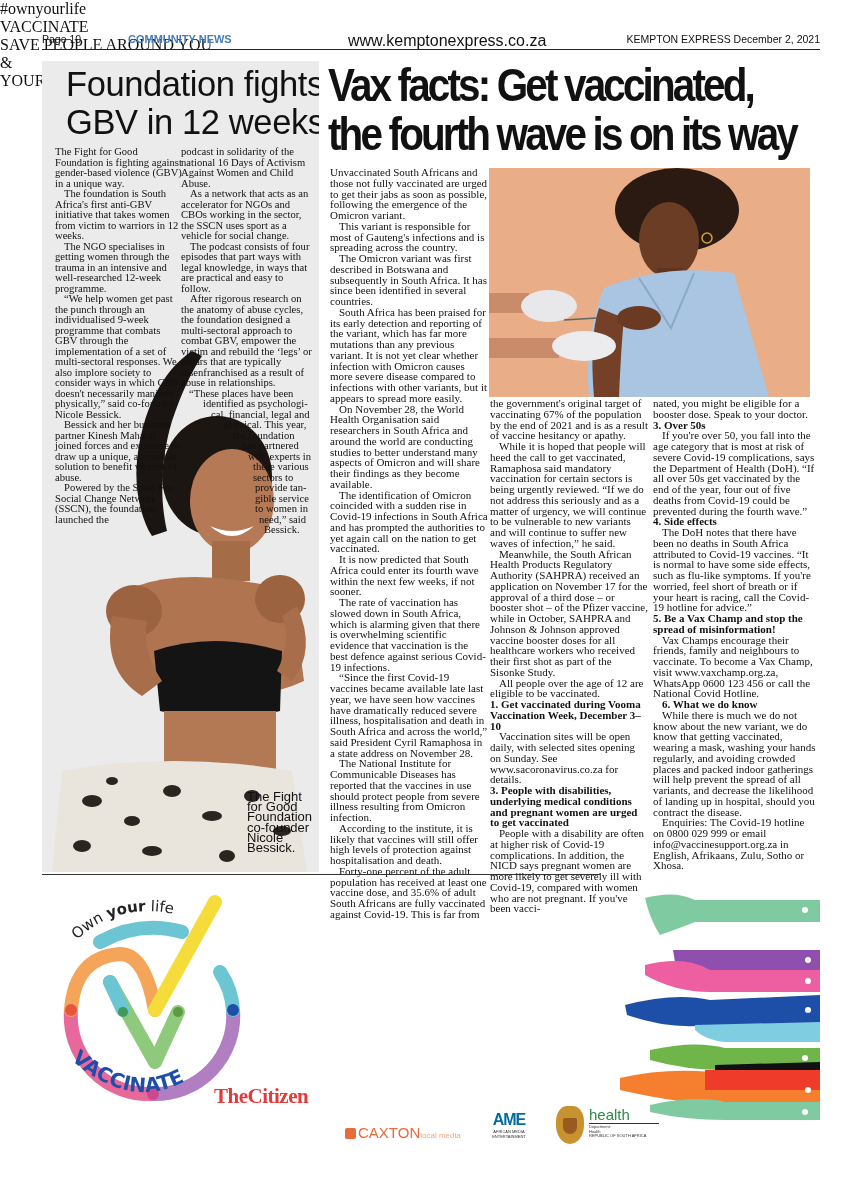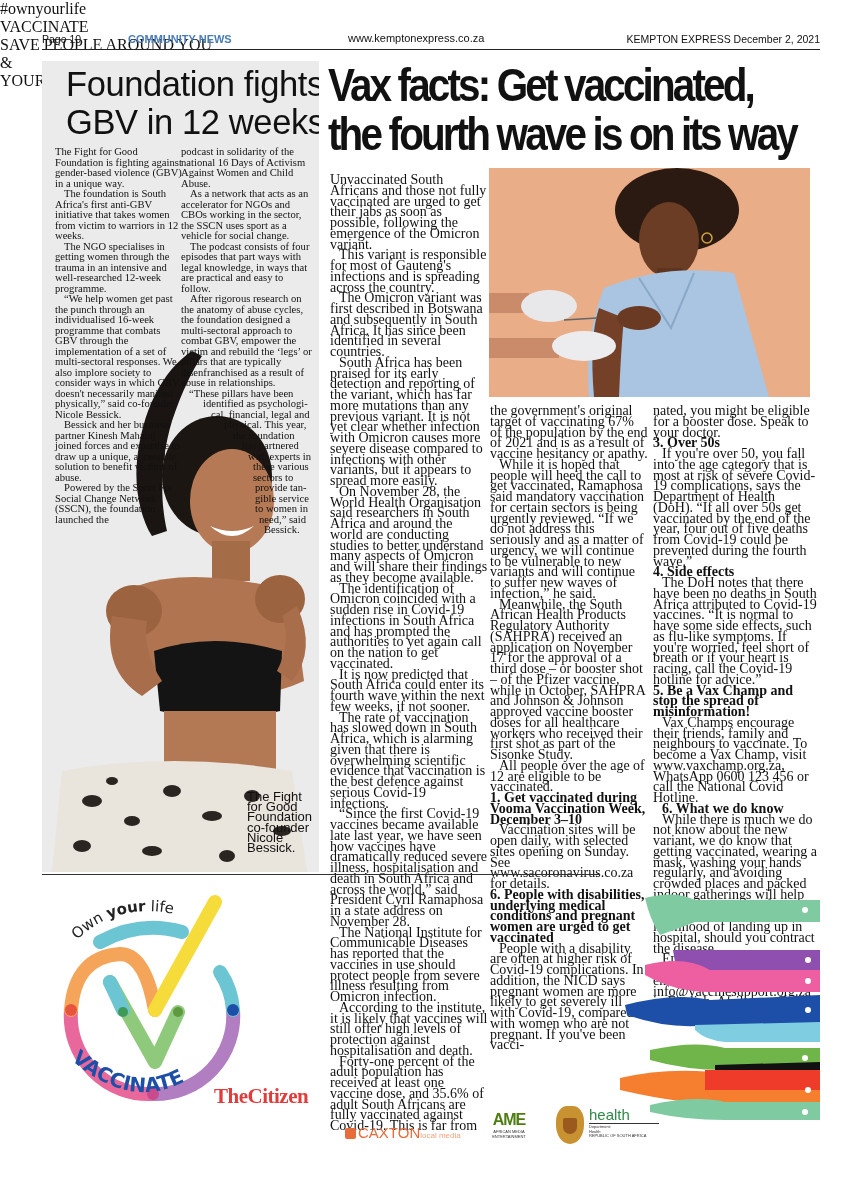--- a/index.html
+++ b/index.html
@@ -4,60 +4,60 @@
 <style>
   * { box-sizing: border-box; margin: 0; padding: 0; }
   html, body { width: 842px; height: 1191px; background: #fff; overflow: hidden; }
   body { position: relative; font-family: "Liberation Serif", serif; color: #111; }
 
   
   .hdr { position: absolute; top: 33px; left: 42px; width: 778px; height: 16px; font-family: "Liberation Sans", sans-serif; font-size: 10.5px; }
   .hdr span { position: absolute; top: 0; }
   .hdr .pg { left: 0; }
   .hdr .sec { left: 86px; color: #4a7cb8; font-weight: bold; font-size: 11px; }
-  .hdr .url { left: 306px; font-size: 11px; top: -1px; text-align: center; }
+  .hdr .url { left: 306px; font-size: 16px; top: -1px; text-align: center; }
   .hdr .pub { right: 0; }
   .hdr-rule { position: absolute; top: 49px; left: 42px; width: 778px; height: 1px; background: #222; }
 
   
   .gbv { position: absolute; top: 61px; left: 42px; width: 277px; height: 811px; background: #ebebeb; overflow: hidden; }
   .gbv h1 { position: absolute; left: 8px; top: 4px; width: 270px; font-family: "Liberation Sans", sans-serif; font-weight: normal; font-size: 34.5px; line-height: 38px; letter-spacing: -0.4px; margin-left: 16px; }
   .gbv .col { position: absolute; font-size: 10.6px; line-height: 10.5px; }
   .gbv .col p { text-indent: 9px; }
   .gbv .col p.first { text-indent: 0; }
   .gbv .c1 { left: 13px; top: 86px; width: 128px; }
   .gbv .c2 { left: 139px; top: 86px; width: 132px; }
   .gbv .c2 .shaped { display: block; }
   .photo-woman { position: absolute; left: 0; top: 290px; width: 277px; height: 521px; }
   .caption { position: absolute; left: 205px; top: 731px; width: 68px; font-family: "Liberation Sans", sans-serif; font-size: 13px; line-height: 10.2px; }
 
   
   .vax-head { position: absolute; left: 328px; top: 60px; width: 492px; font-family: "Liberation Sans", sans-serif; font-weight: bold; font-size: 47px; line-height: 50px; letter-spacing: -3.3px; transform: scaleX(0.86); transform-origin: left top; white-space: nowrap; }
   .vax-head div { height: 49px; }
 
-  .vcol { position: absolute; font-size: 14px; line-height: 10.75px; margin-top: 8px; }
+  .vcol { position: absolute; font-size: 11px; line-height: 10.75px; }
   .vcol p { text-indent: 9px; }
   .vcol p.first { text-indent: 0; }
   .vcol p.hd { text-indent: 0; font-weight: bold; }
   .vcol p.hd.ind { text-indent: 9px; }
   .vc1 { left: 330px; top: 167px; width: 158px; }
   .vc2 { left: 490px; top: 398px; width: 158px; }
   .vc3 { left: 653px; top: 398px; width: 165px; }
 
   .vax-photo { position: absolute; left: 489px; top: 168px; width: 321px; height: 229px; overflow: hidden; }
 
   
   .ad-rule { position: absolute; top: 874px; left: 42px; width: 558px; height: 1px; background: #333; }
 
   .logo-citizen { position: absolute; left: 214px; top: 1084px; font-family: "Liberation Serif", serif; font-weight: bold; font-size: 21px; color: #e23b3b; letter-spacing: -0.5px; }
   .logo-caxton { position: absolute; left: 345px; top: 1124px; font-family: "Liberation Sans", sans-serif; font-size: 15px; color: #e86b3a; }
   .logo-caxton .sm { font-size: 8px; color: #f3a27c; }
   .logo-caxton .box { display: inline-block; width: 11px; height: 11px; background: #e86b3a; border-radius: 2px; margin-right: 2px; vertical-align: -1px; }
   .logo-ame { position: absolute; left: 487px; top: 1111px; width: 44px; text-align: center; font-family: "Liberation Sans", sans-serif; }
-  .logo-ame .m { font-weight: bold; font-size: 16px; color: #4d7c0f; letter-spacing: -1px; }
+  .logo-ame .m { font-weight: bold; font-size: 16px; color: #0369a1; letter-spacing: -1px; }
   .logo-ame .s { font-size: 4px; color: #333; line-height: 5px; }
   .logo-health { position: absolute; left: 556px; top: 1104px; width: 106px; height: 42px; }
   .logo-health .crest { position: absolute; left: 0; top: 2px; width: 28px; height: 38px; border-radius: 40% 40% 50% 50%; background: #c7922f; }
   .logo-health .crest:after { content: ""; position: absolute; left: 7px; top: 12px; width: 14px; height: 16px; background: #9a5a1e; border-radius: 2px 2px 7px 7px; }
   .logo-health .h { position: absolute; left: 33px; top: 2px; font-family: "Liberation Sans", sans-serif; font-size: 15px; color: #2e8a49; }
   .logo-health .line { position: absolute; left: 33px; top: 19px; width: 70px; height: 1px; background: #333; }
   .logo-health .s { position: absolute; left: 33px; top: 21px; font-family: "Liberation Sans", sans-serif; font-size: 4px; line-height: 4.5px; color: #333; }
 </style>
 </head>
 <body>
@@ -110,32 +110,32 @@
 
   <h1>
     <div>Foundation fights</div>
     <div>GBV in 12 weeks</div>
   </h1>
 
   <div class="col c1">
     <p class="first">The Fight for Good Foundation is fighting against gender-based violence (GBV) in a unique way.</p>
     <p>The foundation is South Africa's first anti-GBV initiative that takes women from victim to warriors in 12 weeks.</p>
     <p>The NGO specialises in getting women through the trauma in an intensive and well-researched 12-week programme.</p>
-    <p>“We help women get past the punch through an individualised 16-week programme that combats GBV through the implementation of a set of multi-sectoral responses. We also implore society to consider ways in which GBV doesn't necessarily manifest physically,” said co-founder Nicole Bessick.</p>
+    <p>“We help women get past the punch through an individualised 9-week programme that combats GBV through the implementation of a set of multi-sectoral responses. We also implore society to consider ways in which GBV doesn't necessarily manifest physically,” said co-founder Nicole Bessick.</p>
     <p>Bessick and her business partner Kinesh Maharaj joined forces and expertise to draw up a unique, accessible solution to benefit victims of abuse.</p>
     <p>Powered by the Sport For Social Change Network (SSCN), the foundation launched the</p>
   </div>
 
   <div class="col c2">
     <p class="first">podcast in solidarity of the national 16 Days of Activism Against Women and Child Abuse.</p>
     <p>As a network that acts as an accelerator for NGOs and CBOs working in the sector, the SSCN uses sport as a vehicle for social change.</p>
     <p>The podcast consists of four episodes that part ways with legal knowledge, in ways that are practical and easy to follow.</p>
     <p>After rigorous research on the anatomy of abuse cycles, the foundation designed a multi-sectoral approach to combat GBV, empower the victim and rebuild the ‘legs’ or pillars that are typically disenfranchised as a result of abuse in relationships.</p>
     <div>
-      <span class="shaped" style="padding-left:8px">“These pillars have been</span>
+      <span class="shaped" style="padding-left:8px">“These places have been</span>
       <span class="shaped" style="padding-left:22px">identified as psychologi-</span>
       <span class="shaped" style="padding-left:30px">cal, financial, legal and</span>
       <span class="shaped" style="padding-left:43px">physical. This year,</span>
       <span class="shaped" style="padding-left:52px">the foundation</span>
       <span class="shaped" style="padding-left:61px">has partnered</span>
       <span class="shaped" style="padding-left:67px">with experts in</span>
       <span class="shaped" style="padding-left:72px">these various</span>
       <span class="shaped" style="padding-left:72px">sectors to</span>
       <span class="shaped" style="padding-left:74px">provide tan-</span>
       <span class="shaped" style="padding-left:74px">gible service</span>
@@ -192,21 +192,21 @@
   <p>Forty-one percent of the adult population has received at least one vaccine dose, and 35.6% of adult South Africans are fully vaccinated against Covid-19. This is far from</p>
 </div>
 
 <div class="vcol vc2">
   <p class="first">the government's original target of vaccinating 67% of the population by the end of 2021 and is as a result of vaccine hesitancy or apathy.</p>
   <p>While it is hoped that people will heed the call to get vaccinated, Ramaphosa said mandatory vaccination for certain sectors is being urgently reviewed. “If we do not address this seriously and as a matter of urgency, we will continue to be vulnerable to new variants and will continue to suffer new waves of infection,” he said.</p>
   <p>Meanwhile, the South African Health Products Regulatory Authority (SAHPRA) received an application on November 17 for the approval of a third dose – or booster shot – of the Pfizer vaccine, while in October, SAHPRA and Johnson &amp; Johnson approved vaccine booster doses for all healthcare workers who received their first shot as part of the Sisonke Study.</p>
   <p>All people over the age of 12 are eligible to be vaccinated.</p>
   <p class="hd">1. Get vaccinated during Vooma Vaccination Week, December 3–10</p>
   <p>Vaccination sites will be open daily, with selected sites opening on Sunday. See www.sacoronavirus.co.za for details.</p>
-  <p class="hd">6. People with disabilities, underlying medical conditions and pregnant women are urged to get vaccinated</p>
+  <p class="hd">3. People with disabilities, underlying medical conditions and pregnant women are urged to get vaccinated</p>
   <p>People with a disability are often at higher risk of Covid-19 complications. In addition, the NICD says pregnant women are more likely to get severely ill with Covid-19, compared with women who are not pregnant. If you've been vacci-</p>
 </div>
 
 <div class="vcol vc3">
   <p class="first">nated, you might be eligible for a booster dose. Speak to your doctor.</p>
   <p class="hd">3. Over 50s</p>
   <p>If you're over 50, you fall into the age category that is most at risk of severe Covid-19 complications, says the Department of Health (DoH). “If all over 50s get vaccinated by the end of the year, four out of five deaths from Covid-19 could be prevented during the fourth wave.”</p>
   <p class="hd">4. Side effects</p>
   <p>The DoH notes that there have been no deaths in South Africa attributed to Covid-19 vaccines. “It is normal to have some side effects, such as flu-like symptoms. If you're worried, feel short of breath or if your heart is racing, call the Covid-19 hotline for advice.”</p>
   <p class="hd">5. Be a Vax Champ and stop the spread of misinformation!</p>

